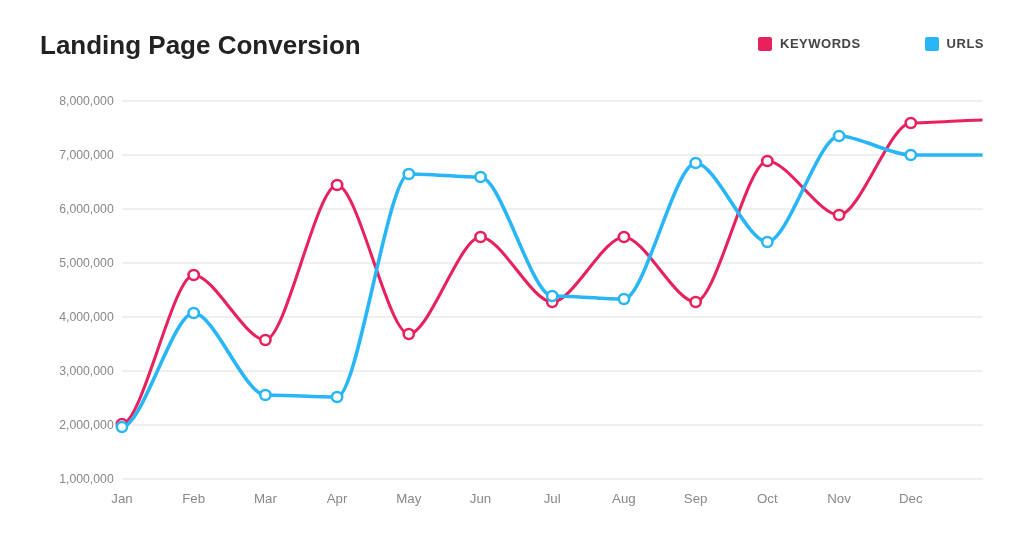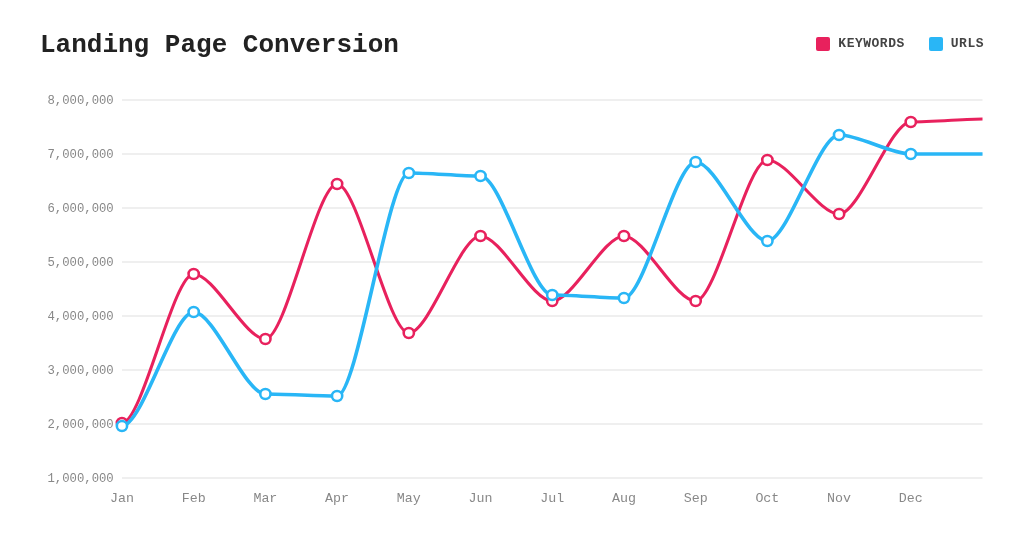--- a/index.html
+++ b/index.html
@@ -9,21 +9,20 @@
       width: 1024px;
       height: 557px;
       overflow: hidden;
     }
     .chart-container {
       width: 1024px;
       height: 557px;
       background: #ffffff;
       padding: 30px 21px 20px 40px;
       position: relative;
-      font-family: Liberation Mono, monospace;
     }
     .chart-title {
       font-size: 26px;
       font-weight: 700;
       color: #222222;
       margin-bottom: 6px;
     }
     .legend {
       position: absolute;
       top: 36px;
@@ -33,20 +32,21 @@
       gap: 24px;
     }
     .legend-item {
       display: flex;
       align-items: center;
       gap: 8px;
       font-size: 13px;
       font-weight: 700;
       color: #444;
       letter-spacing: 0.5px;
+      margin-left: 40px;
     }
     .legend-dot {
       width: 14px;
       height: 14px;
       border-radius: 2px;
     }
     .legend-dot.keywords { background: #e8215d; }
     .legend-dot.urls { background: #29b6f6; }
     .chart-area {
       margin-top: 10px;

